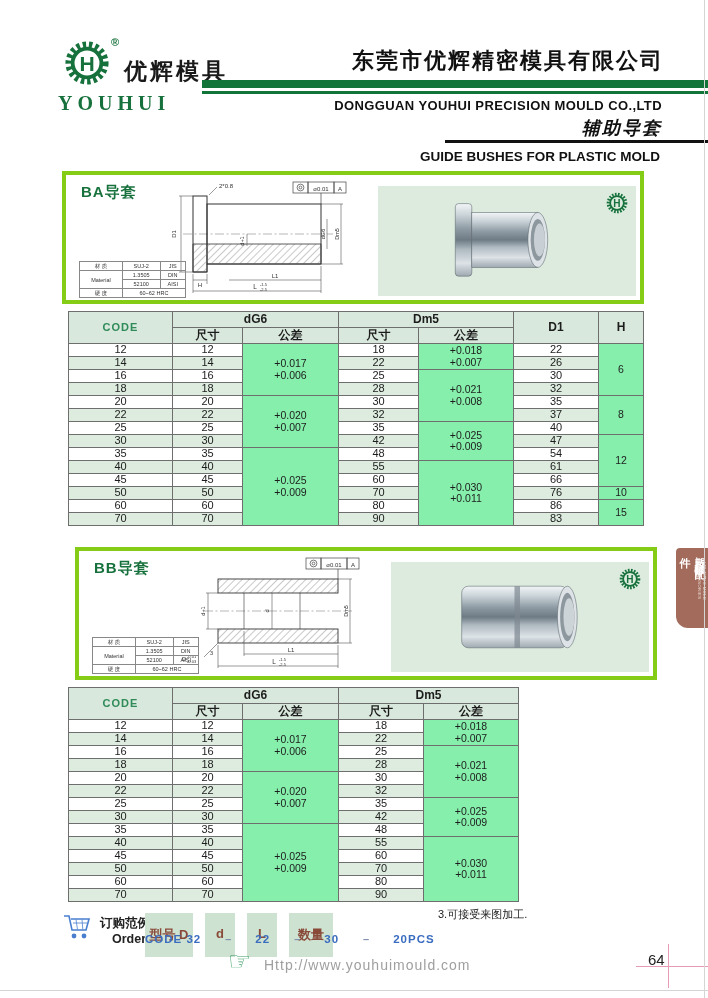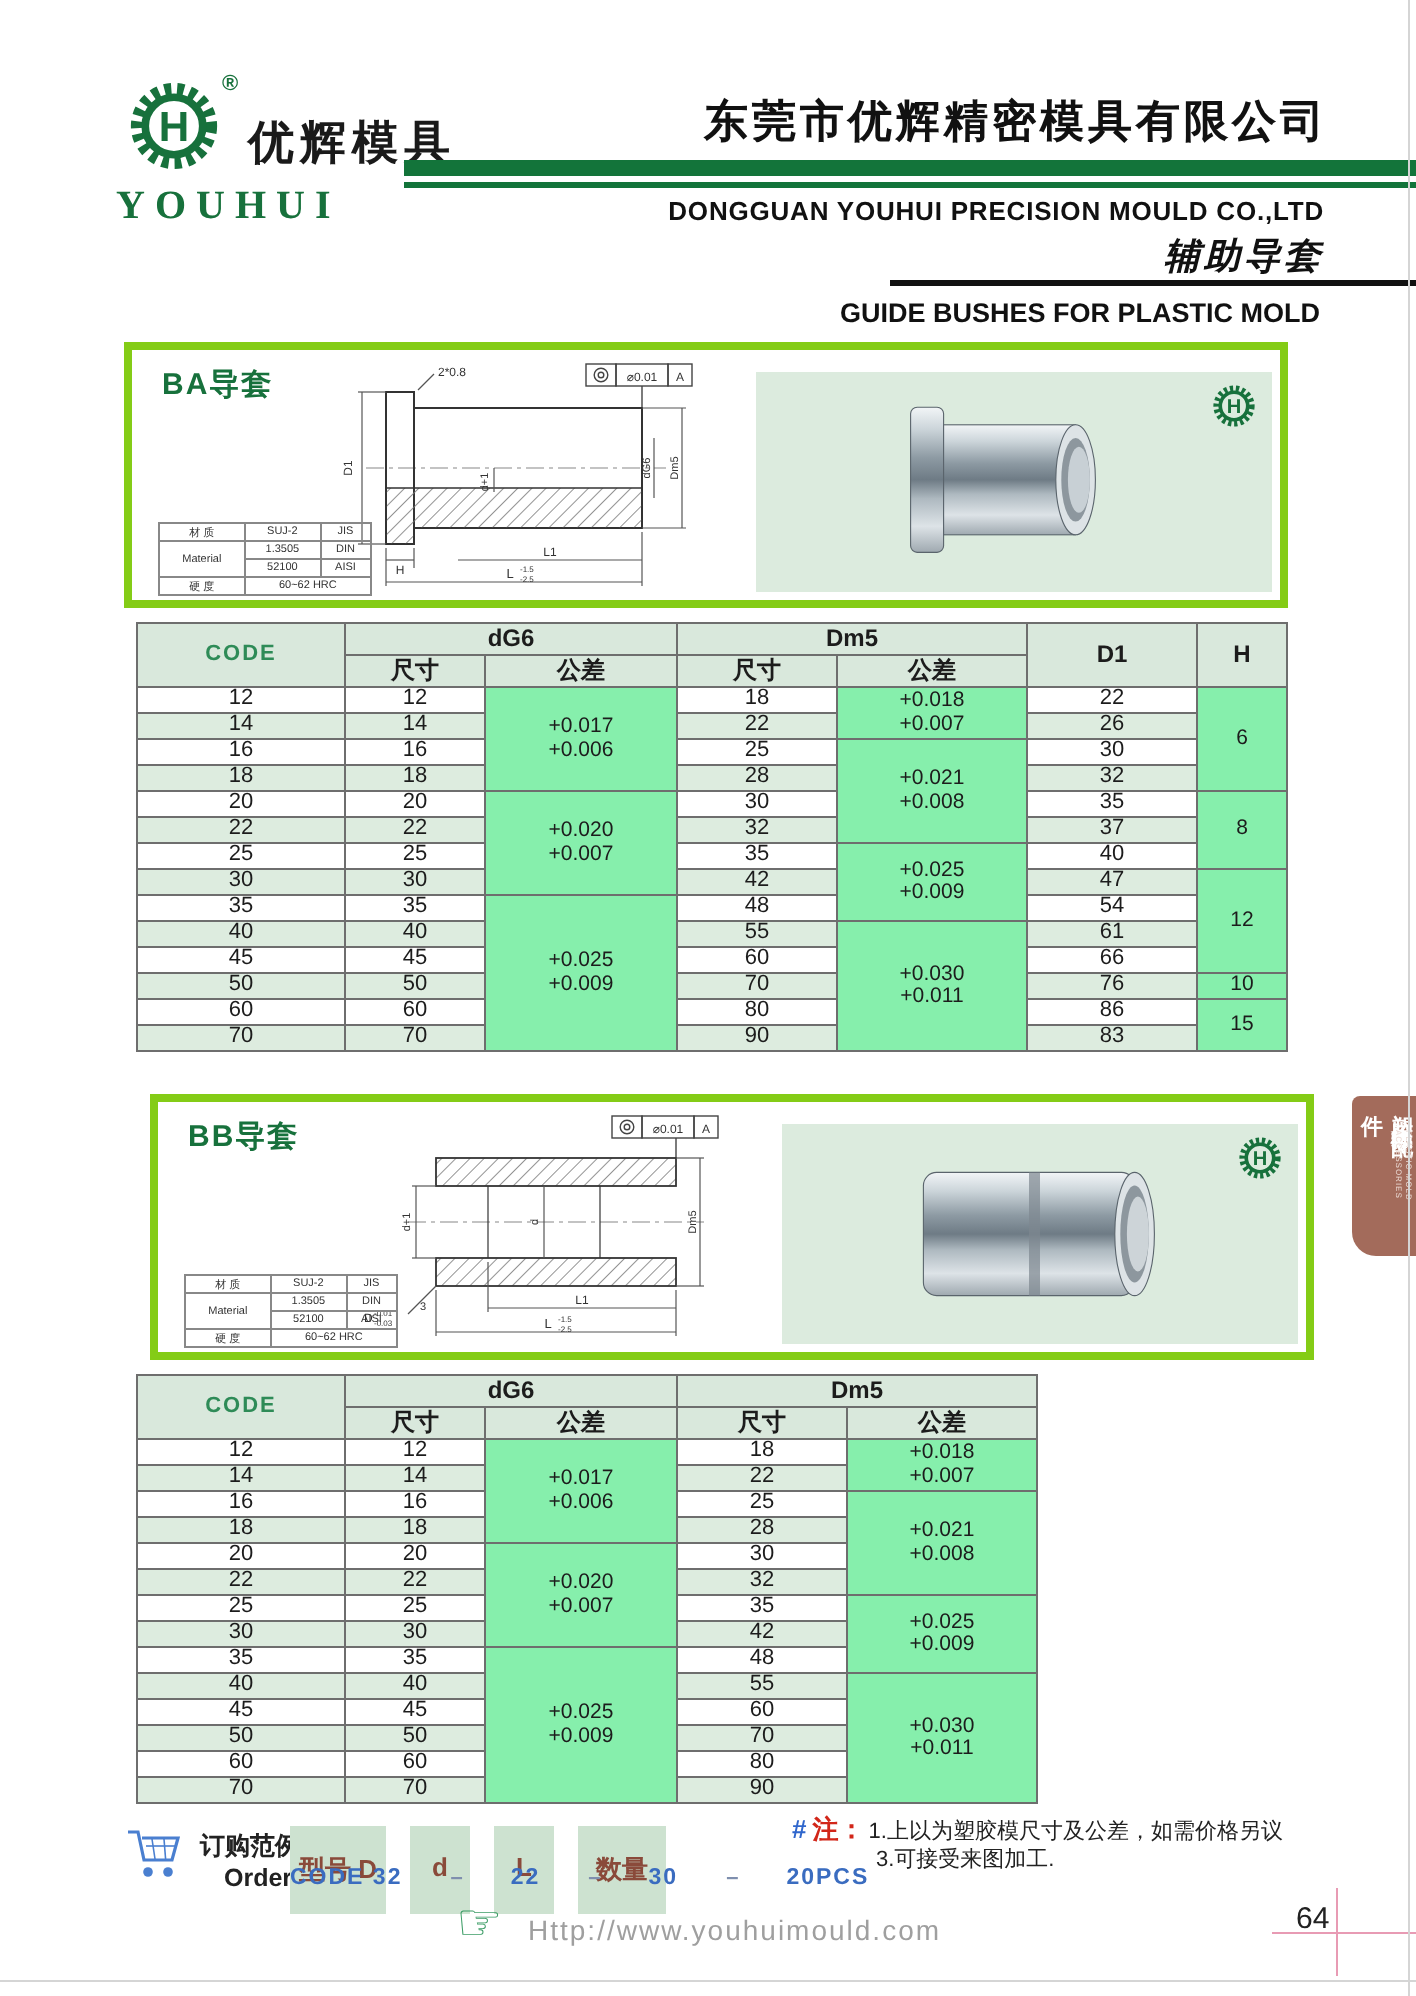--- a/index.html
+++ b/index.html
@@ -576,21 +576,20 @@
   <span class="oval">CODE 32</span>
   <span class="osep">–</span>
   <span class="oval">22</span>
   <span class="osep">–</span>
   <span class="oval">30</span>
   <span class="osep">–</span>
   <span class="oval">20PCS</span>
 </div>
 
 <div class="notes">
-  <div><span class="hash">#</span> <span class="mark">注：</span><span>1.上以为塑胶模尺寸及公差，如需价格另议</span></div>
   <div class="ind">3.可接受来图加工.</div>
 </div>
 
 <div class="abs hand" style="left:228px;top:948px">☞</div>
 <div class="abs url" style="left:264px;top:957px">Http://www.youhuimould.com</div>
 <div class="abs pagenum" style="left:648px;top:951px">64</div>
 <div class="abs pink" style="left:668px;top:944px;width:1px;height:44px"></div>
 <div class="abs pink" style="left:636px;top:966px;width:72px;height:1px"></div>
 
 <div class="abs edge" style="left:704px;top:0;width:1px;height:998px"></div>

